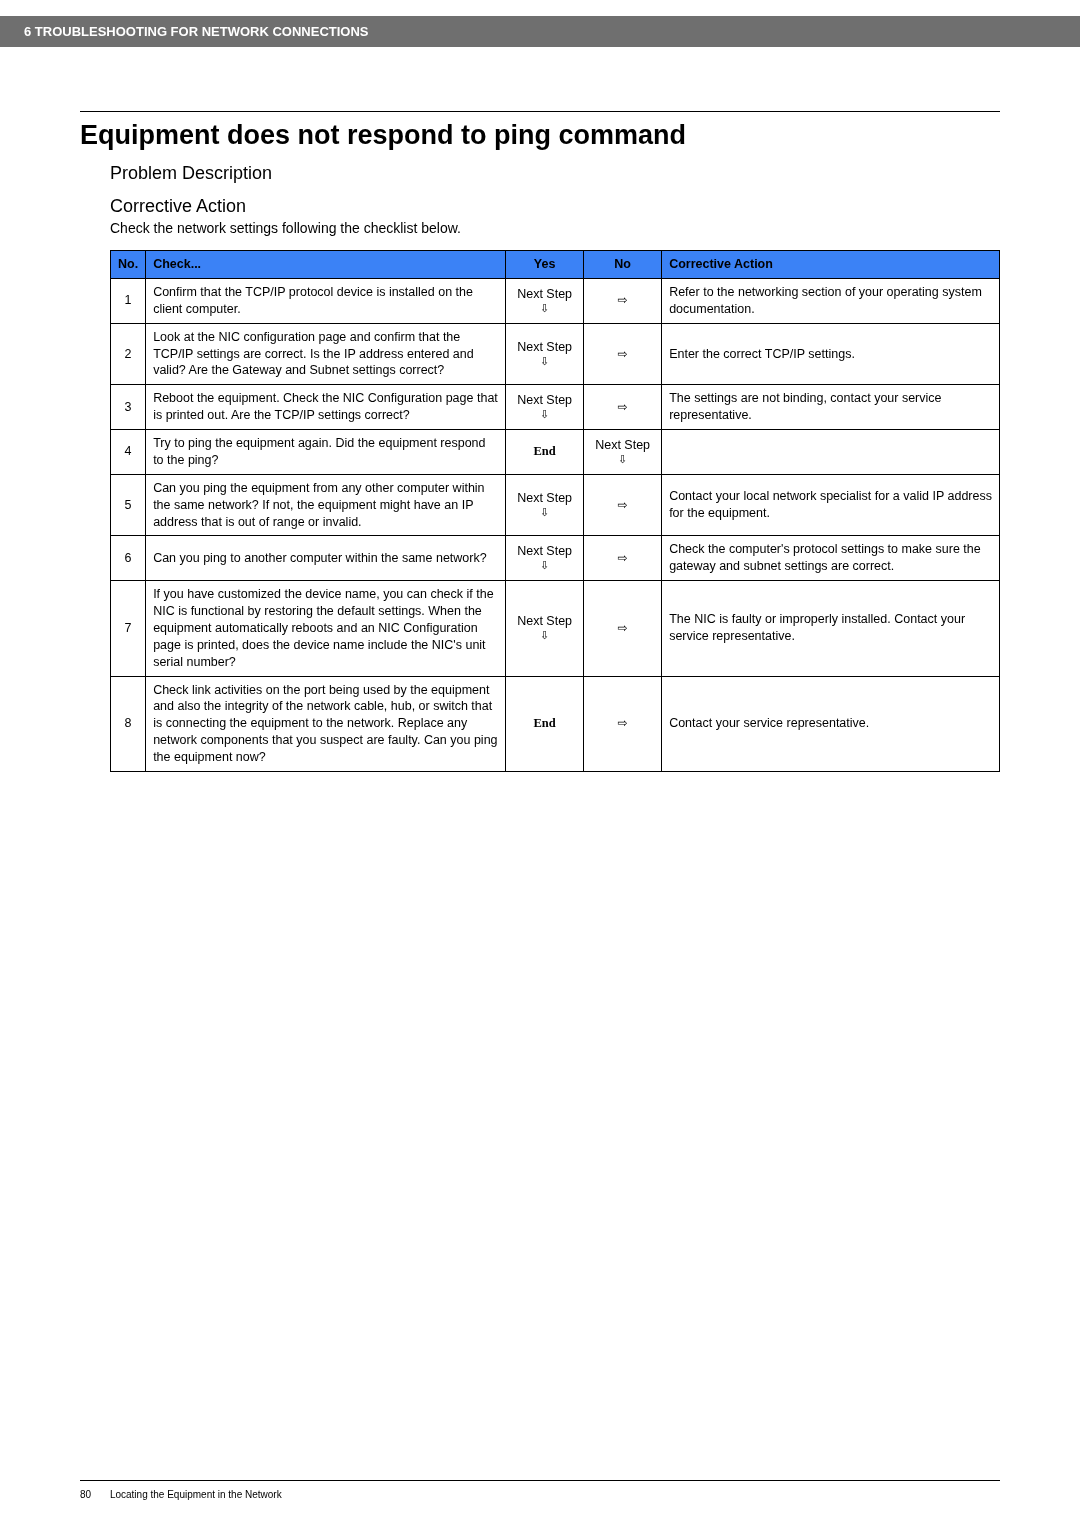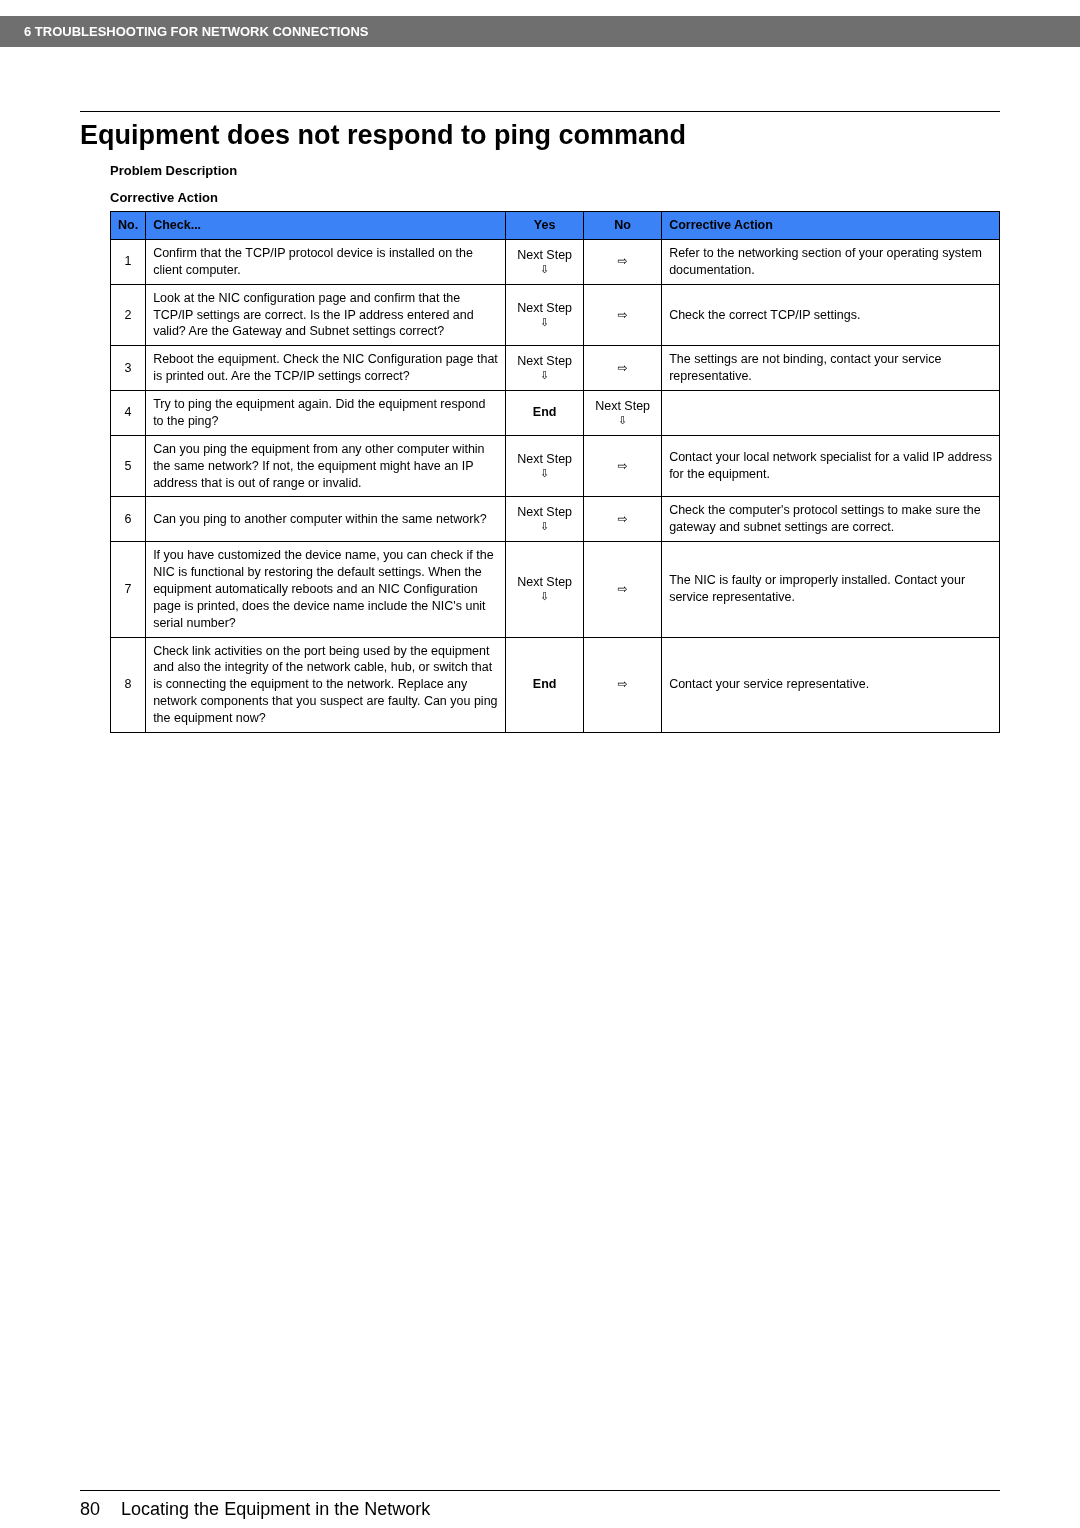--- a/index.html
+++ b/index.html
@@ -35,22 +35,22 @@
   }
   .section-title {
     font-size: 27px;
     font-weight: bold;
     margin: 8px 0 10px 0;
   }
   .sub-block {
     padding-left: 30px;
   }
   .sub-title {
-    font-size: 13px;
-    font-weight: bold;
+    font-size: 18px;
+    font-weight: normal;
     margin: 12px 0 3px 0;
   }
   .body-text {
     font-size: 14px;
     margin: 0 0 14px 0;
   }
   table.check-table {
     border-collapse: collapse;
     width: 100%;
     margin-top: 6px;
@@ -95,29 +95,30 @@
     content: "⇩";
     display: block;
     font-size: 11px;
   }
   .arrow-right::after {
     content: "⇨";
     font-size: 12px;
   }
   .end-bold {
     font-weight: bold;
+    font-family: Liberation Serif, serif;
   }
   .footer {
     position: absolute;
-    bottom: 24px;
+    bottom: 44px;
     left: 80px;
     right: 80px;
     border-top: 1px solid #000;
     padding-top: 8px;
-    font-size: 18px;
+    font-size: 10px;
   }
   .footer .pg {
     display: inline-block;
     margin-right: 16px;
   }
 </style>
 </head>
 <body>
 
 <div class="page">
@@ -126,20 +127,21 @@
   </div>
 
   <div class="content">
     <div class="rule-top"></div>
     <h1 class="section-title">Equipment does not respond to ping command</h1>
 
     <div class="sub-block">
       <div class="sub-title">Problem Description</div>
 
       <div class="sub-title">Corrective Action</div>
+      <p class="body-text">Check the network settings following the checklist below.</p>
 
       <table class="check-table">
         <thead>
           <tr>
             <th>No.</th>
             <th class="left">Check...</th>
             <th>Yes</th>
             <th>No</th>
             <th class="left">Corrective Action</th>
           </tr>
@@ -154,21 +156,21 @@
               <td class="noo-col"><span class="arrow-right"></span></td>
               <td class="action-col">Refer to the networking section of your operating system documentation.</td>
             </tr>
             <tr>
               <td class="no-col">2</td>
               <td class="check-col">Look at the NIC configuration page and confirm that the TCP/IP settings are correct. Is the IP address entered and valid? Are the Gateway and Subnet settings correct?</td>
               <td class="yes-col">
                 <div class="next-step arrow-down">Next Step</div>
               </td>
               <td class="noo-col"><span class="arrow-right"></span></td>
-              <td class="action-col">Check the correct TCP/IP settings.</td>
+              <td class="action-col">Enter the correct TCP/IP settings.</td>
             </tr>
             <tr>
               <td class="no-col">3</td>
               <td class="check-col">Reboot the equipment. Check the NIC Configuration page that is printed out. Are the TCP/IP settings correct?</td>
               <td class="yes-col">
                 <div class="next-step arrow-down">Next Step</div>
               </td>
               <td class="noo-col"><span class="arrow-right"></span></td>
               <td class="action-col">The settings are not binding, contact your service representative.</td>
             </tr>

